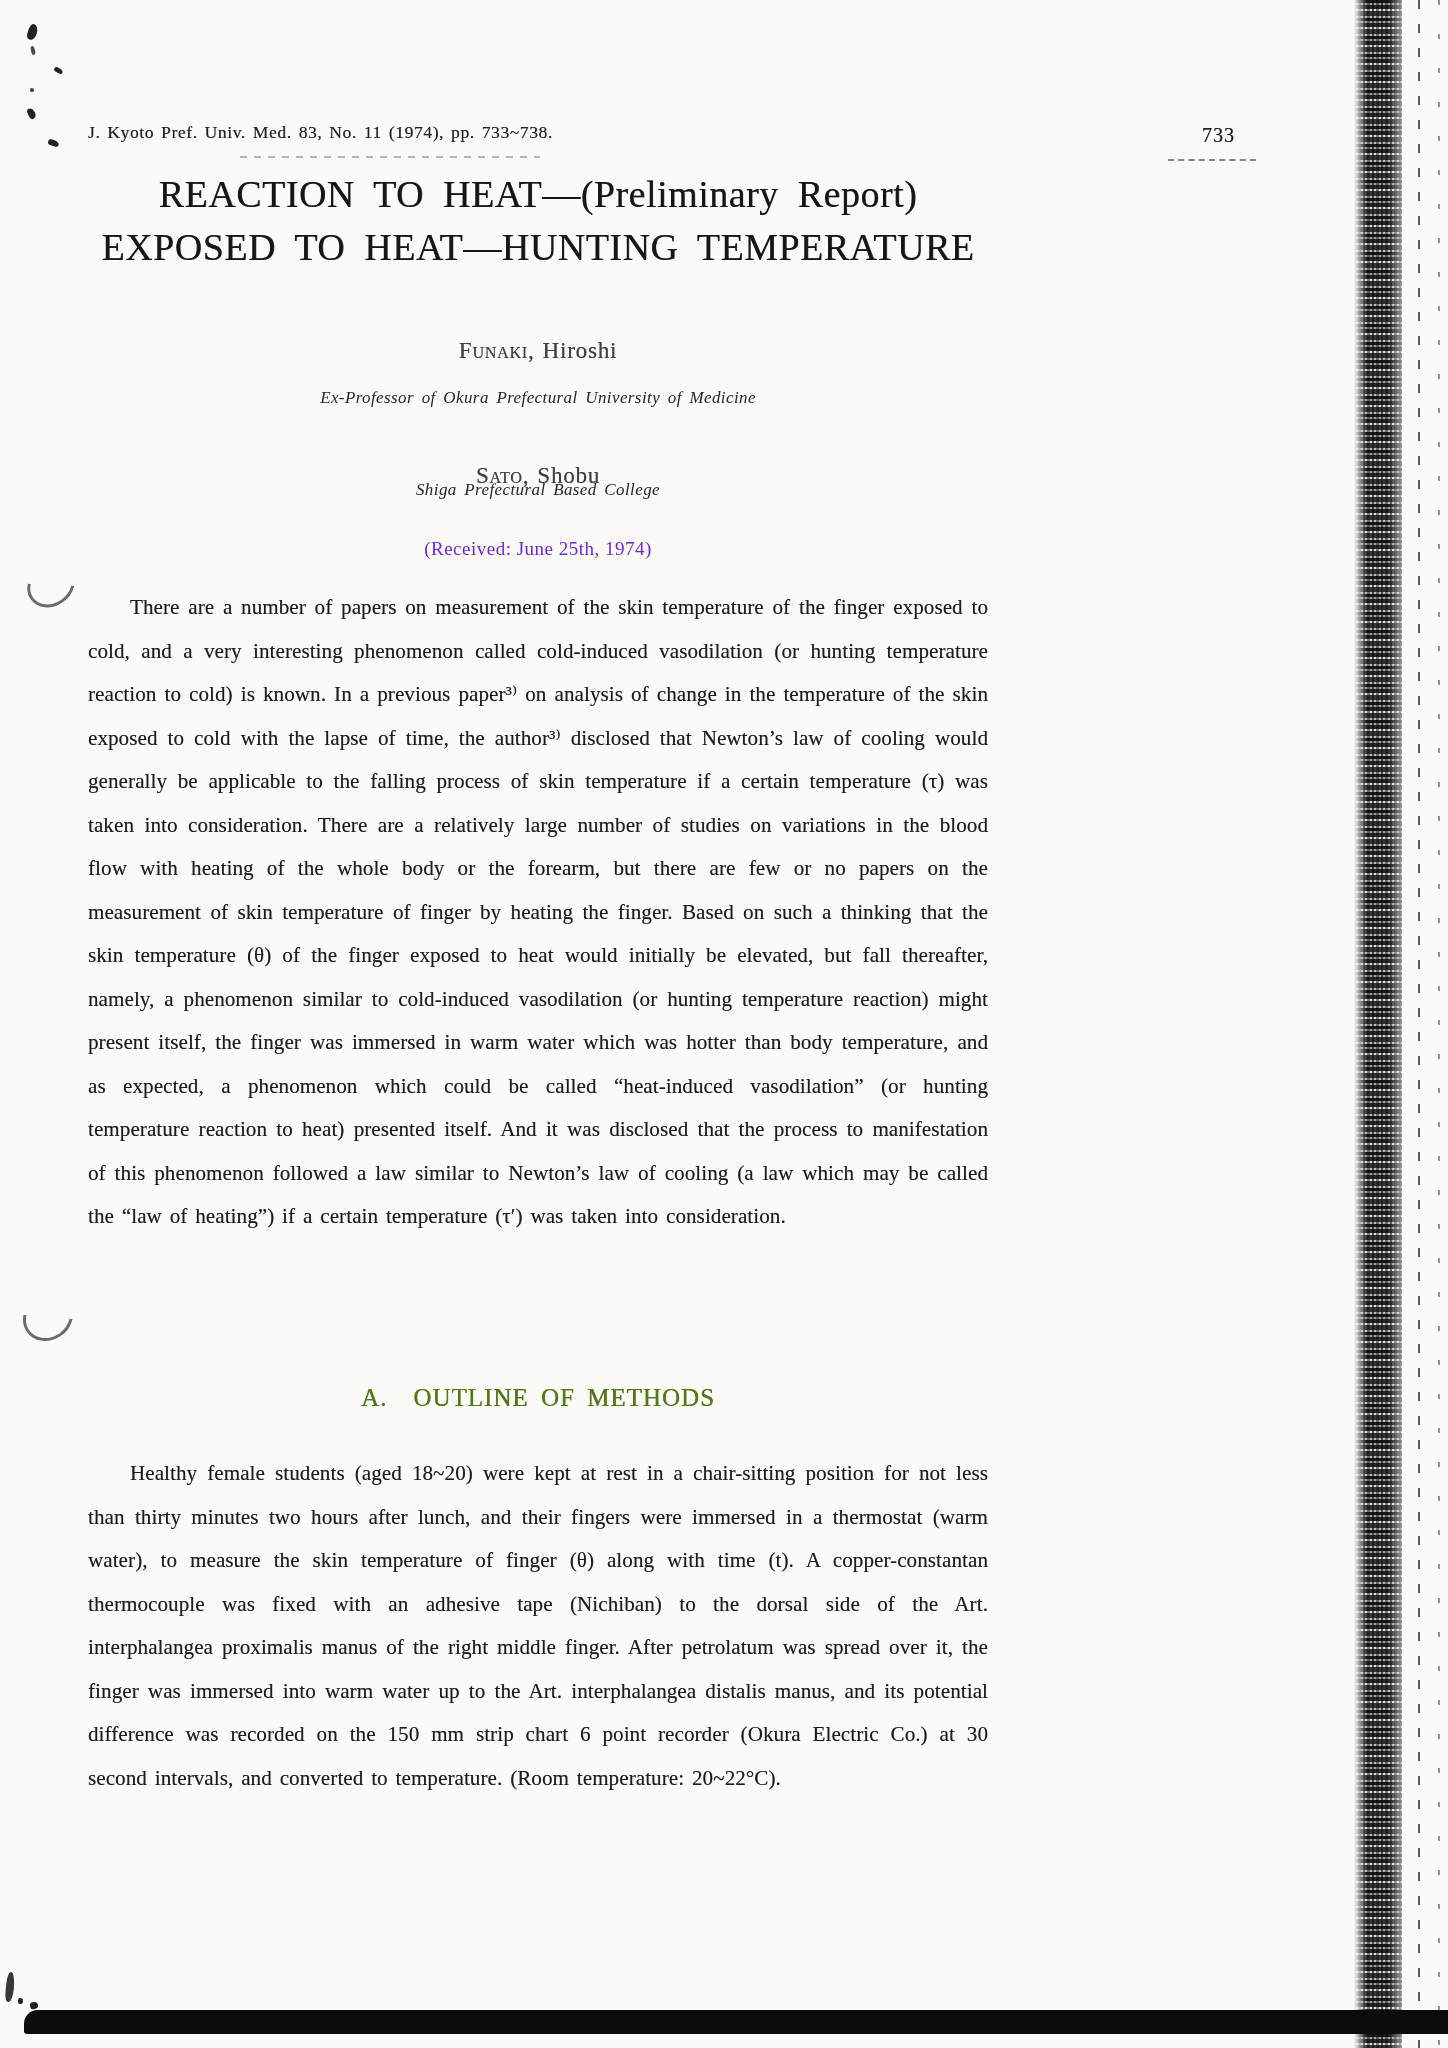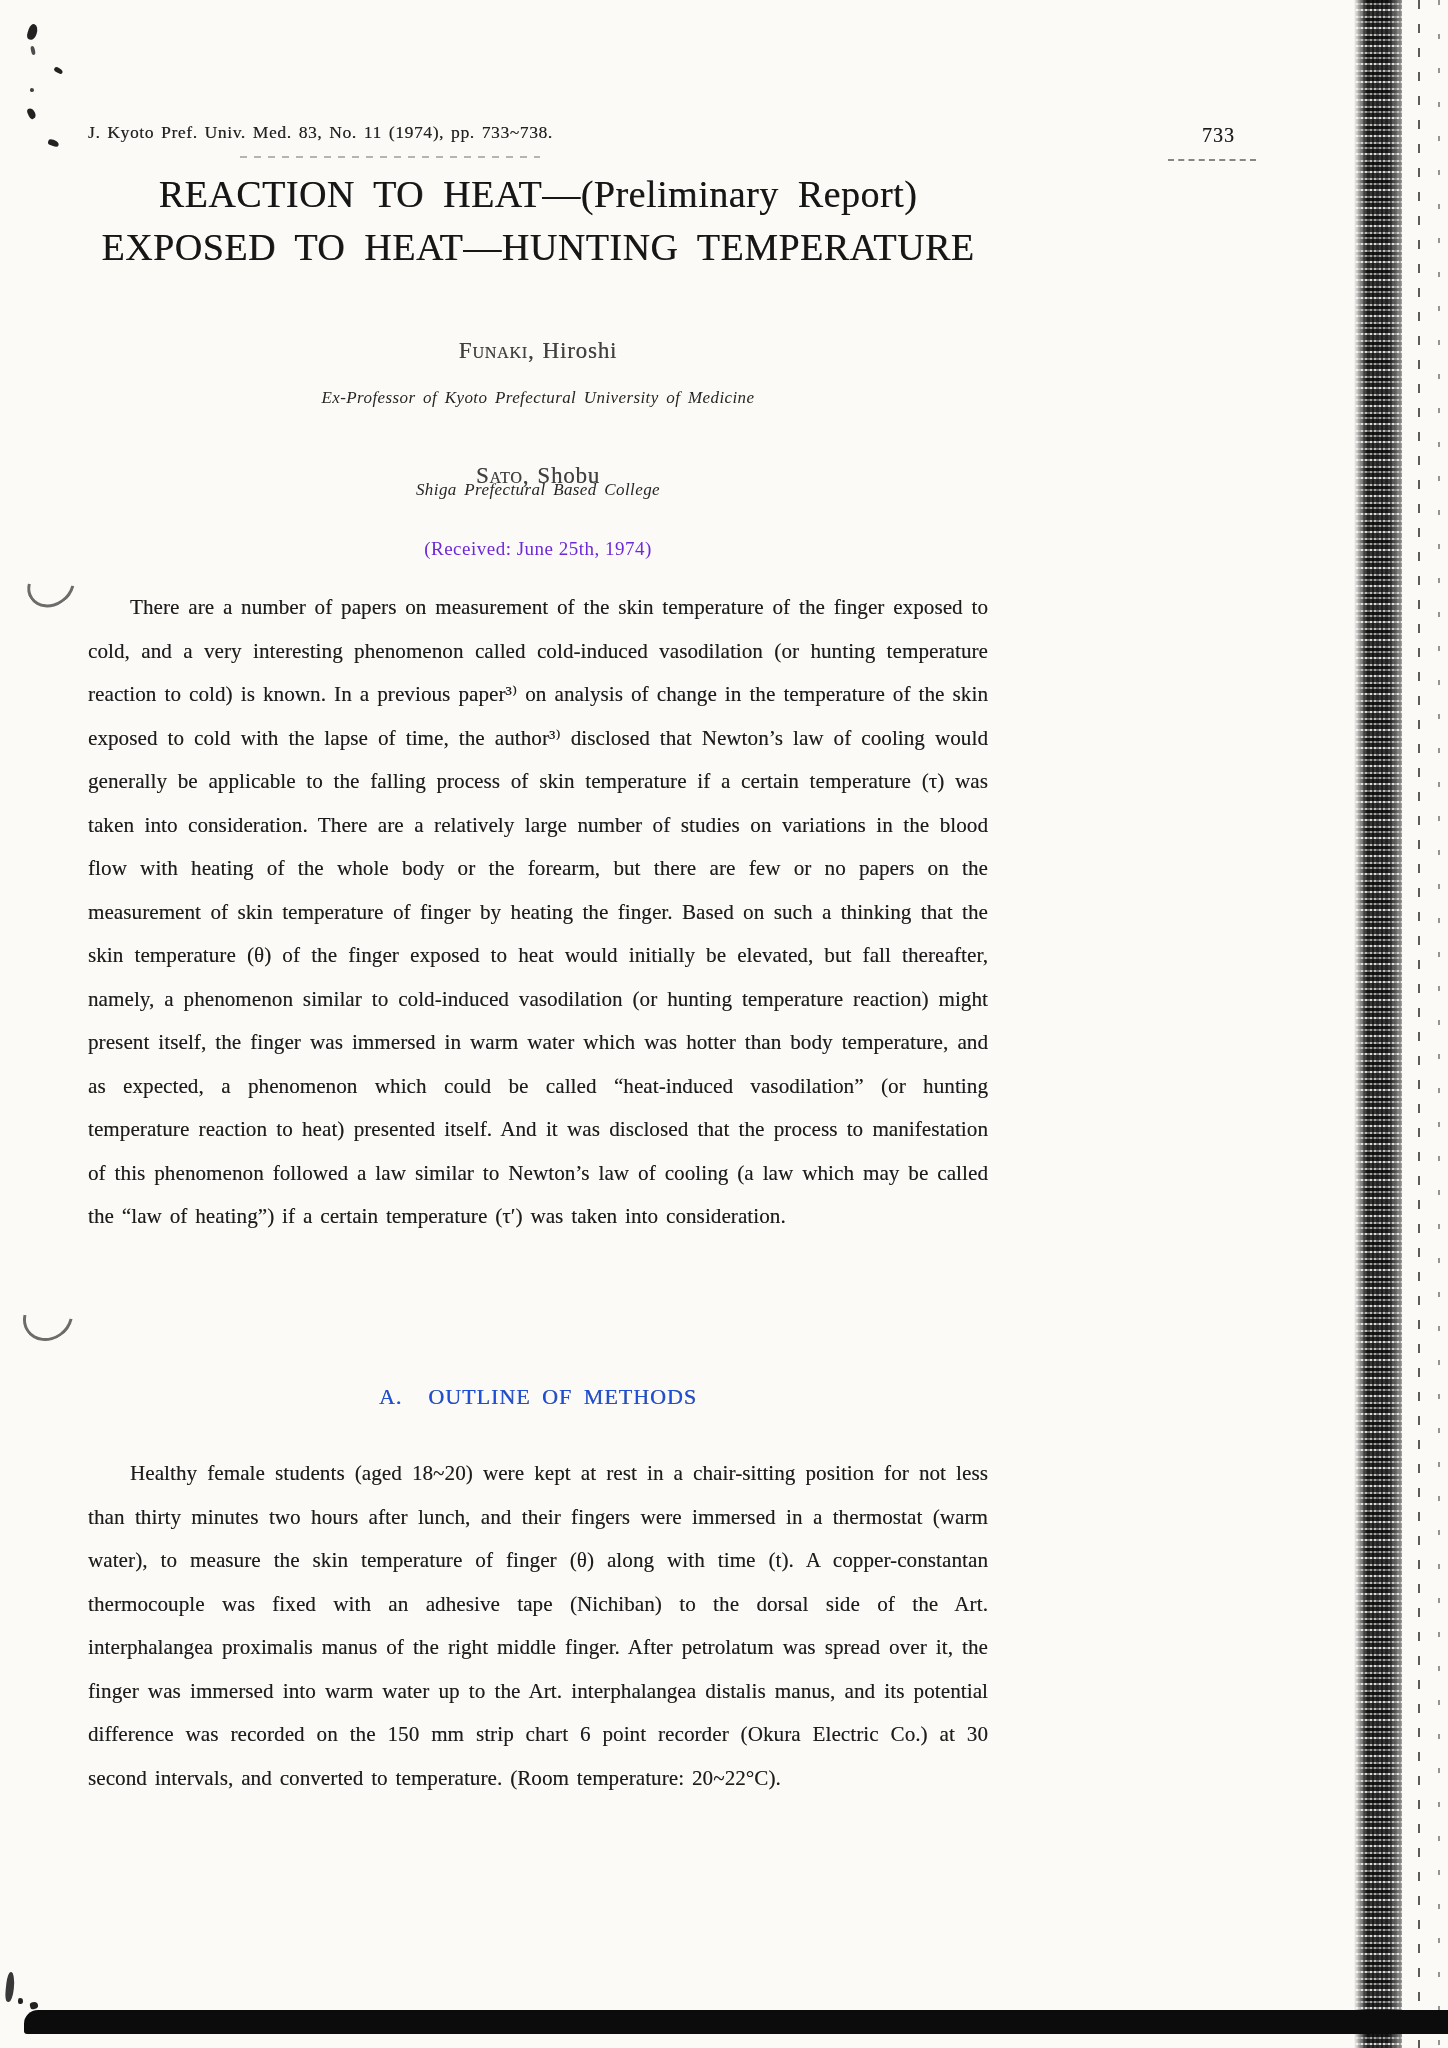--- a/index.html
+++ b/index.html
@@ -124,24 +124,24 @@
     letter-spacing: 0.1px;
     color: #1c1c1c;
     text-shadow: 0.25px 0 0 rgba(0,0,0,.45);
   }
   .paragraph-intro { top: 586px; }
   .section-heading {
     position: absolute;
     top: 1384px;
     width: 100%;
     text-align: center;
-    font-size: 22px;
+    font-size: 25px;
     letter-spacing: 1px;
     word-spacing: 5px;
-    color: #1d4ed8;
+    color: #4d7c0f;
     text-shadow: 0.35px 0 0 rgba(0,0,0,.55);
     white-space: nowrap;
   }
   .section-heading .prefix { margin-right: 26px; }
   .paragraph-methods { top: 1452px; }
   
   .binding-band {
     position: absolute;
     left: 1354px;
     top: 0;
@@ -225,21 +225,21 @@
   <div class="content">
 
     <div class="title-block">
       <div class="title-line">REACTION TO HEAT—(Preliminary Report)</div>
       <div class="title-line">EXPOSED TO HEAT—HUNTING TEMPERATURE</div>
     </div>
 
     <div class="author-name a1">
       <span class="surname">Funaki,</span><span class="given">Hiroshi</span>
     </div>
-    <div class="author-affiliation a1">Ex-Professor of Kyoto Prefectural University of Medicine</div>
+    <div class="author-affiliation a1">Ex-Professor of Okura Prefectural University of Medicine</div>
 
     <div class="author-name a2">
       <span class="surname">Sato,</span><span class="given">Shobu</span>
     </div>
     <div class="author-affiliation a2">Shiga Prefectural Based College</div>
 
     <div class="received-line">(Received: June 25th, 1974)</div>
 
     <div class="body-paragraph paragraph-intro">There are a number of papers on measurement of the skin temperature of the finger exposed to cold, and a very interesting phenomenon called cold-induced vasodilation (or hunting temperature reaction to cold) is known.  In a previous paper³⁾ on analysis of change in the temperature of the skin exposed to cold with the lapse of time, the author³⁾ disclosed that Newton’s law of cooling would generally be applicable to the falling process of skin temperature if a certain temperature (τ) was taken into consideration.  There are a relatively large number of studies on variations in the blood flow with heating of the whole body or the forearm, but there are few or no papers on the measurement of skin temperature of finger by heating the finger.  Based on such a thinking that the skin temperature (θ) of the finger exposed to heat would initially be elevated, but fall thereafter, namely, a phenomenon similar to cold-induced vasodilation (or hunting temperature reaction) might present itself, the finger was immersed in warm water which was hotter than body temperature, and as expected, a phenomenon which could be called “heat-induced vasodilation” (or hunting temperature reaction to heat) presented itself.  And it was disclosed that the process to manifestation of this phenomenon followed a law similar to Newton’s law of cooling (a law which may be called the “law of heating”) if a certain temperature (τ′) was taken into consideration.</div>
 

